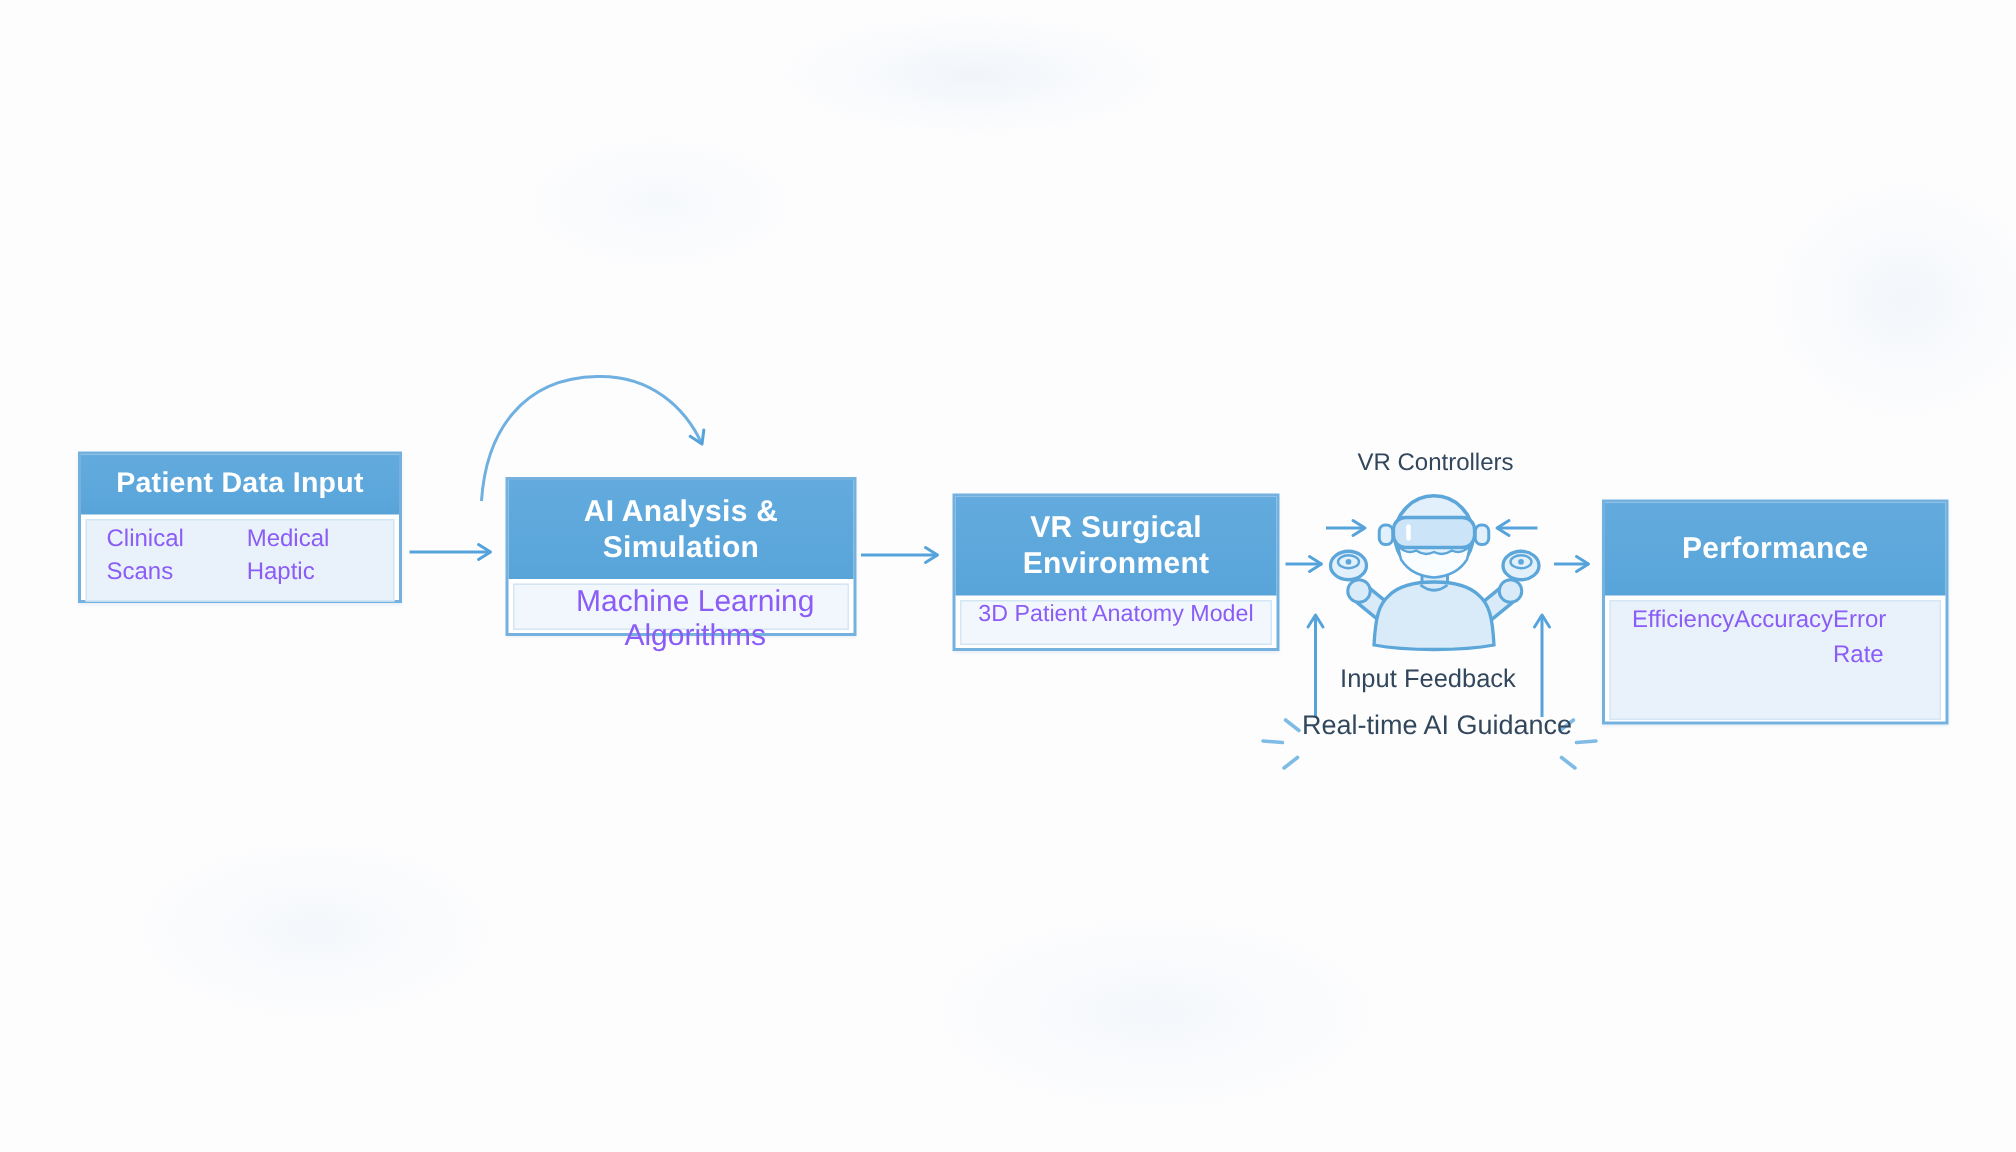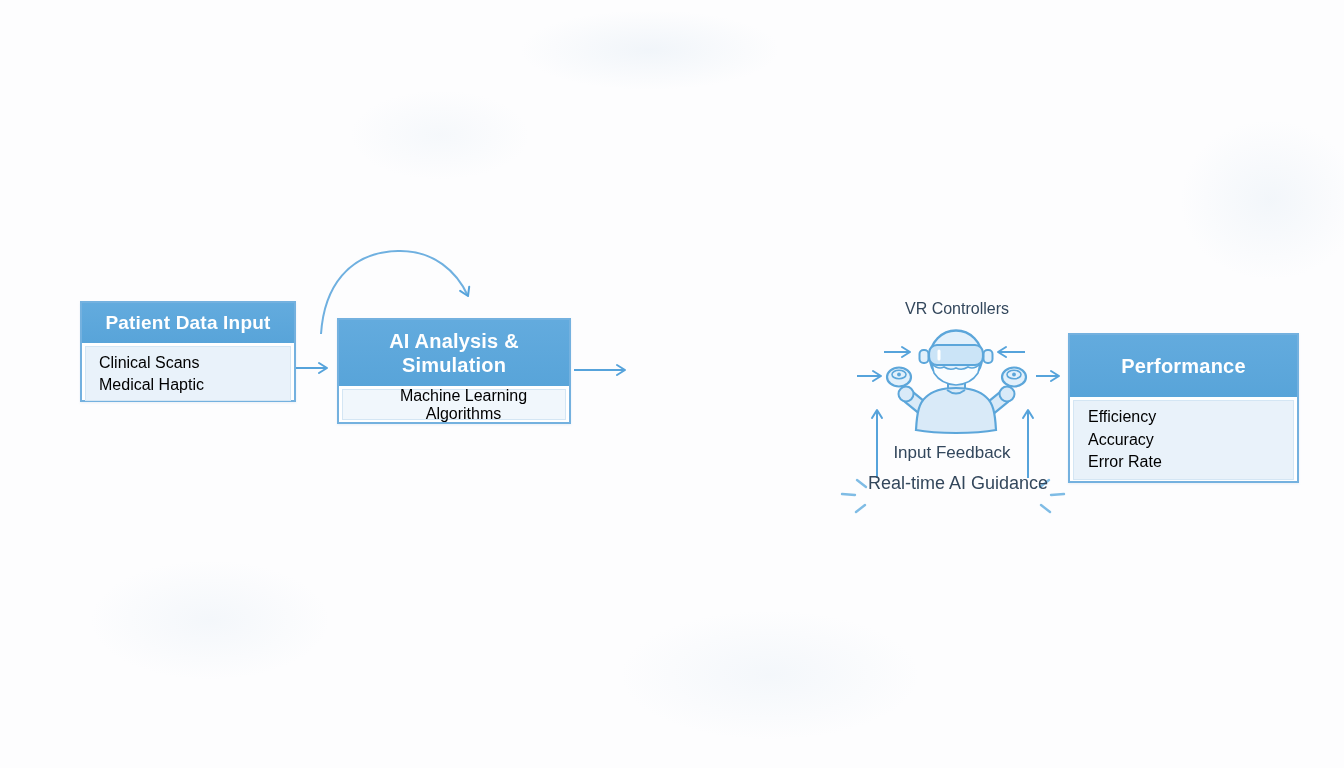--- a/index.html
+++ b/index.html
@@ -21,31 +21,31 @@
   }
   .fbox .hd{
     background:linear-gradient(180deg,#63abde 0%,#58a4d9 100%);
     color:#ffffff;font-weight:700;text-align:center;
     display:flex;flex-direction:column;justify-content:center;
     letter-spacing:.2px;
   }
   .fbox .hd span{display:block;line-height:1.22;}
   .fbox .bd{
     margin:3px;background:#e9f2fa;border:1px solid #d4e6f4;
-    color:#000000;display:flex;flex-direction:column;justify-content:center;
+    color:#8b5cf6;display:flex;flex-direction:row;justify-content:center;
   }
   .fbox .bd.lite{background:#f1f7fc;}
   .fbox .bd span{display:block;}
   .lbl{position:absolute;color:#33475c;text-align:center;}
-  #box1{left:52px;top:301px;width:216px;height:101px;margin-left:28px;}
+  #box1{left:52px;top:301px;width:216px;height:101px;}
   #box1 .hd{height:40px;font-size:19px;}
   #box1 .bd{height:49px;font-size:16px;padding:2px 0 2px 13px;line-height:22px;text-align:left;}
   #box2{left:337px;top:318px;width:234px;height:106px;}
   #box2 .hd{height:66px;font-size:20px;}
-  #box2 .bd{height:29px;font-size:16px;text-align:center;padding-left:19px;}
+  #box2 .bd{height:29px;font-size:20px;text-align:center;padding-left:19px;}
   #box3{left:635px;top:329px;width:218px;height:105px;}
   #box3 .hd{height:66px;font-size:20px;}
   #box3 .bd{height:28px;font-size:15.5px;text-align:center;}
   #box4{left:1068px;top:333px;width:231px;height:150px;}
   #box4 .hd{height:62px;font-size:20px;}
   #box4 .bd{height:74px;font-size:16px;padding:2px 0 2px 14px;line-height:22.5px;text-align:left;}
   #loop-label{left:300px;top:225px;width:240px;font-size:17px;}
   #vrc-label{left:857px;top:300px;width:200px;font-size:16px;}
   #haptic-label{left:852px;top:443px;width:200px;font-size:17px;}
   #guidance-label{left:838px;top:473px;width:240px;font-size:18px;}
@@ -143,20 +143,29 @@
   <div class="fbox" id="box2">
     <div class="hd">
       <span>AI Analysis &amp;</span>
       <span>Simulation</span>
     </div>
     <div class="bd lite">
       <span>Machine Learning Algorithms</span>
     </div>
   </div>
 
+  <div class="fbox" id="box3">
+    <div class="hd">
+      <span>VR Surgical</span>
+      <span>Environment</span>
+    </div>
+    <div class="bd lite">
+      <span>3D Patient Anatomy Model</span>
+    </div>
+  </div>
 
   <div class="fbox" id="box4">
     <div class="hd">
       <span>Performance</span>
     </div>
     <div class="bd">
       <span>Efficiency</span>
       <span>Accuracy</span>
       <span>Error Rate</span>
     </div>

